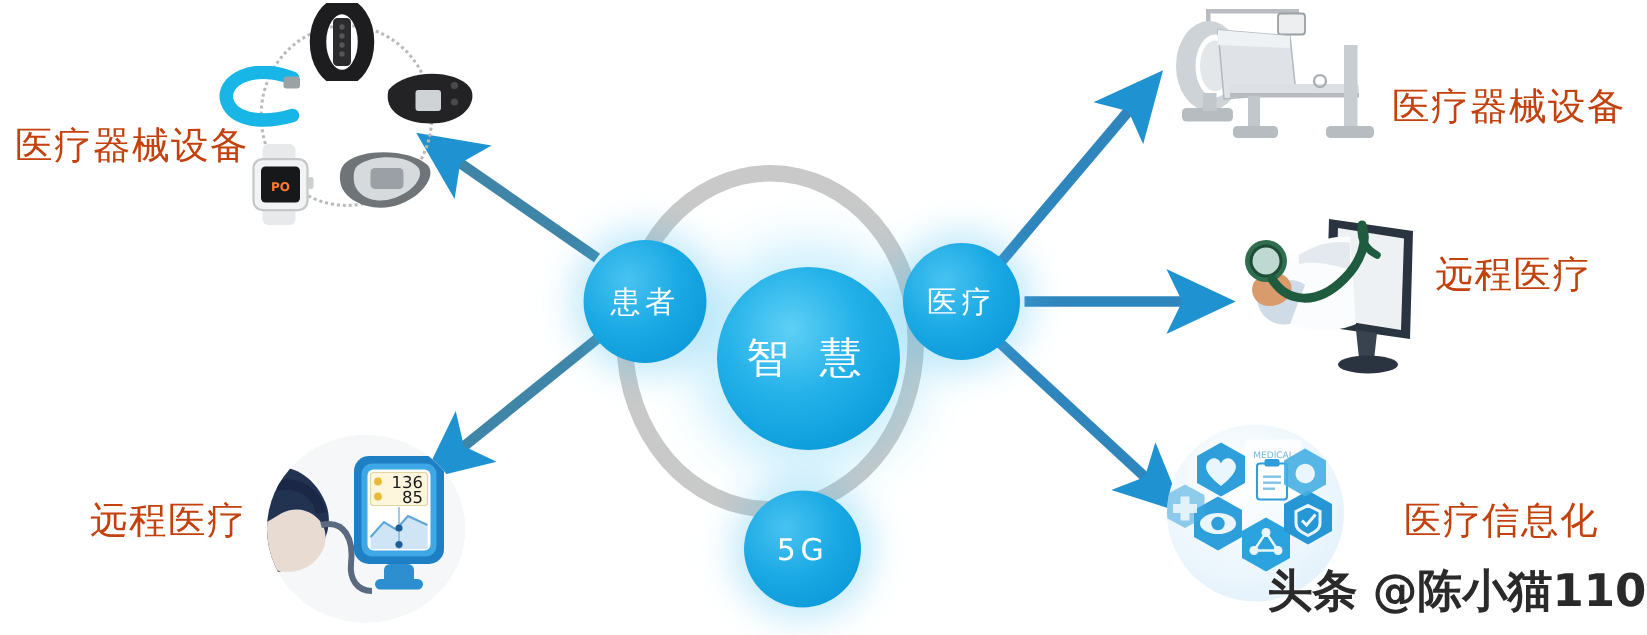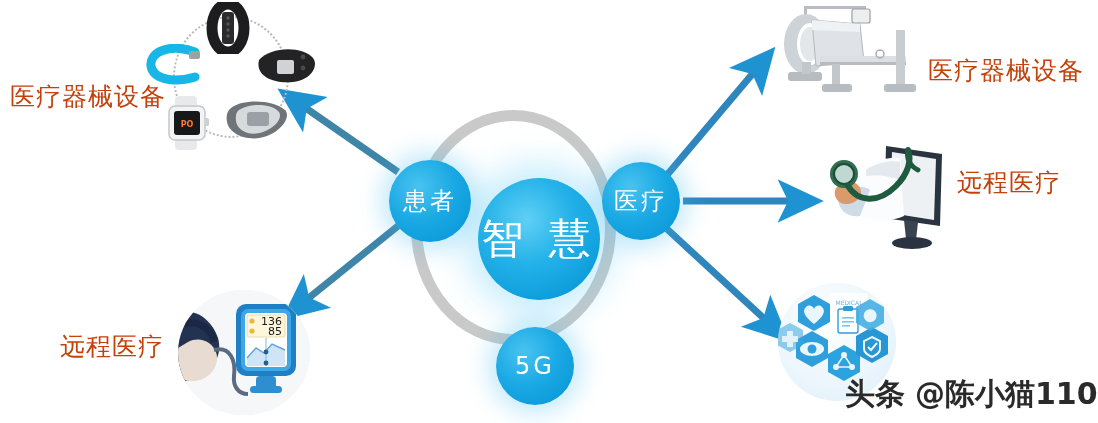--- a/index.html
+++ b/index.html
@@ -34,23 +34,23 @@
     position:absolute;
     border-radius:50%;
     display:flex;align-items:center;justify-content:center;
     text-align:center;
     color:#ffffff;
     line-height:1.12;
     font-family:"DejaVu Sans","Liberation Sans",sans-serif;
     background:radial-gradient(circle at 36% 32%, #49c3f0 0%, #1aa9e4 46%, #0e9bdb 78%, #0b8fd0 100%);
     box-shadow:0 0 22px 9px rgba(70,190,240,0.30);
   }
-  .node.small{font-size:24px;letter-spacing:3px;}
+  .node.small{font-size:20px;letter-spacing:3px;}
   .node.hub{
-    font-size:42px;letter-spacing:6px;font-weight:normal;
+    font-size:28px;letter-spacing:6px;font-weight:normal;
     background:radial-gradient(circle at 40% 34%, #5fd0f5 0%, #25b2e9 40%, #0fa0dd 72%, #0b8ccd 100%);
     box-shadow:0 0 34px 14px rgba(80,200,245,0.32);
   }
   .node span{display:block;}
 
   
   .photo{position:absolute;overflow:hidden;font-weight:bold;}
 
   
   .band{position:absolute;}
@@ -252,20 +252,21 @@
 
       <polygon points="94,44 110,53 110,71 94,80 78,71 78,53" fill="#2696d5"></polygon>
       <path d="M94,54 L102,58 L102,66 C102,70 98,72 94,74 C90,72 86,70 86,66 L86,58 Z" fill="none" stroke="#eaf6fd" stroke-width="2"></path>
       <path d="M90,64 l3,3 l6,-7" fill="none" stroke="#eaf6fd" stroke-width="2"></path>
 
       <polygon points="92,16 106,24 106,40 92,48 78,40 78,24" fill="#45aee2" opacity="0.9"></polygon>
       <rect x="86" y="26" width="13" height="13" rx="6.5" fill="#eaf6fd" transform="rotate(35 92 32)"></rect>
     </svg>
   </div>
 
+  <div class="label" style="left:936px;top:330px;">医疗信息化</div>
 
   <div class="bpcircle" style="left:178px;top:290px;width:132px;height:125px;text-decoration:underline;">
     <svg width="132" height="125" viewBox="0 0 132 125">
 
       <rect x="0" y="0" width="132" height="125" fill="#f6f7f8"></rect>
 
       <path d="M0 22 C18 18 34 30 40 48 C44 62 38 76 26 84 C14 92 0 92 0 92 Z" fill="#223352"></path>
       <path d="M10 52 C22 46 34 52 38 62 C42 74 34 86 22 90 C12 93 2 90 0 86 L0 58 Z" fill="#e8dcd2"></path>
 
       <path d="M6 34 C22 30 34 40 36 52" fill="none" stroke="#1a2845" stroke-width="7"></path>

